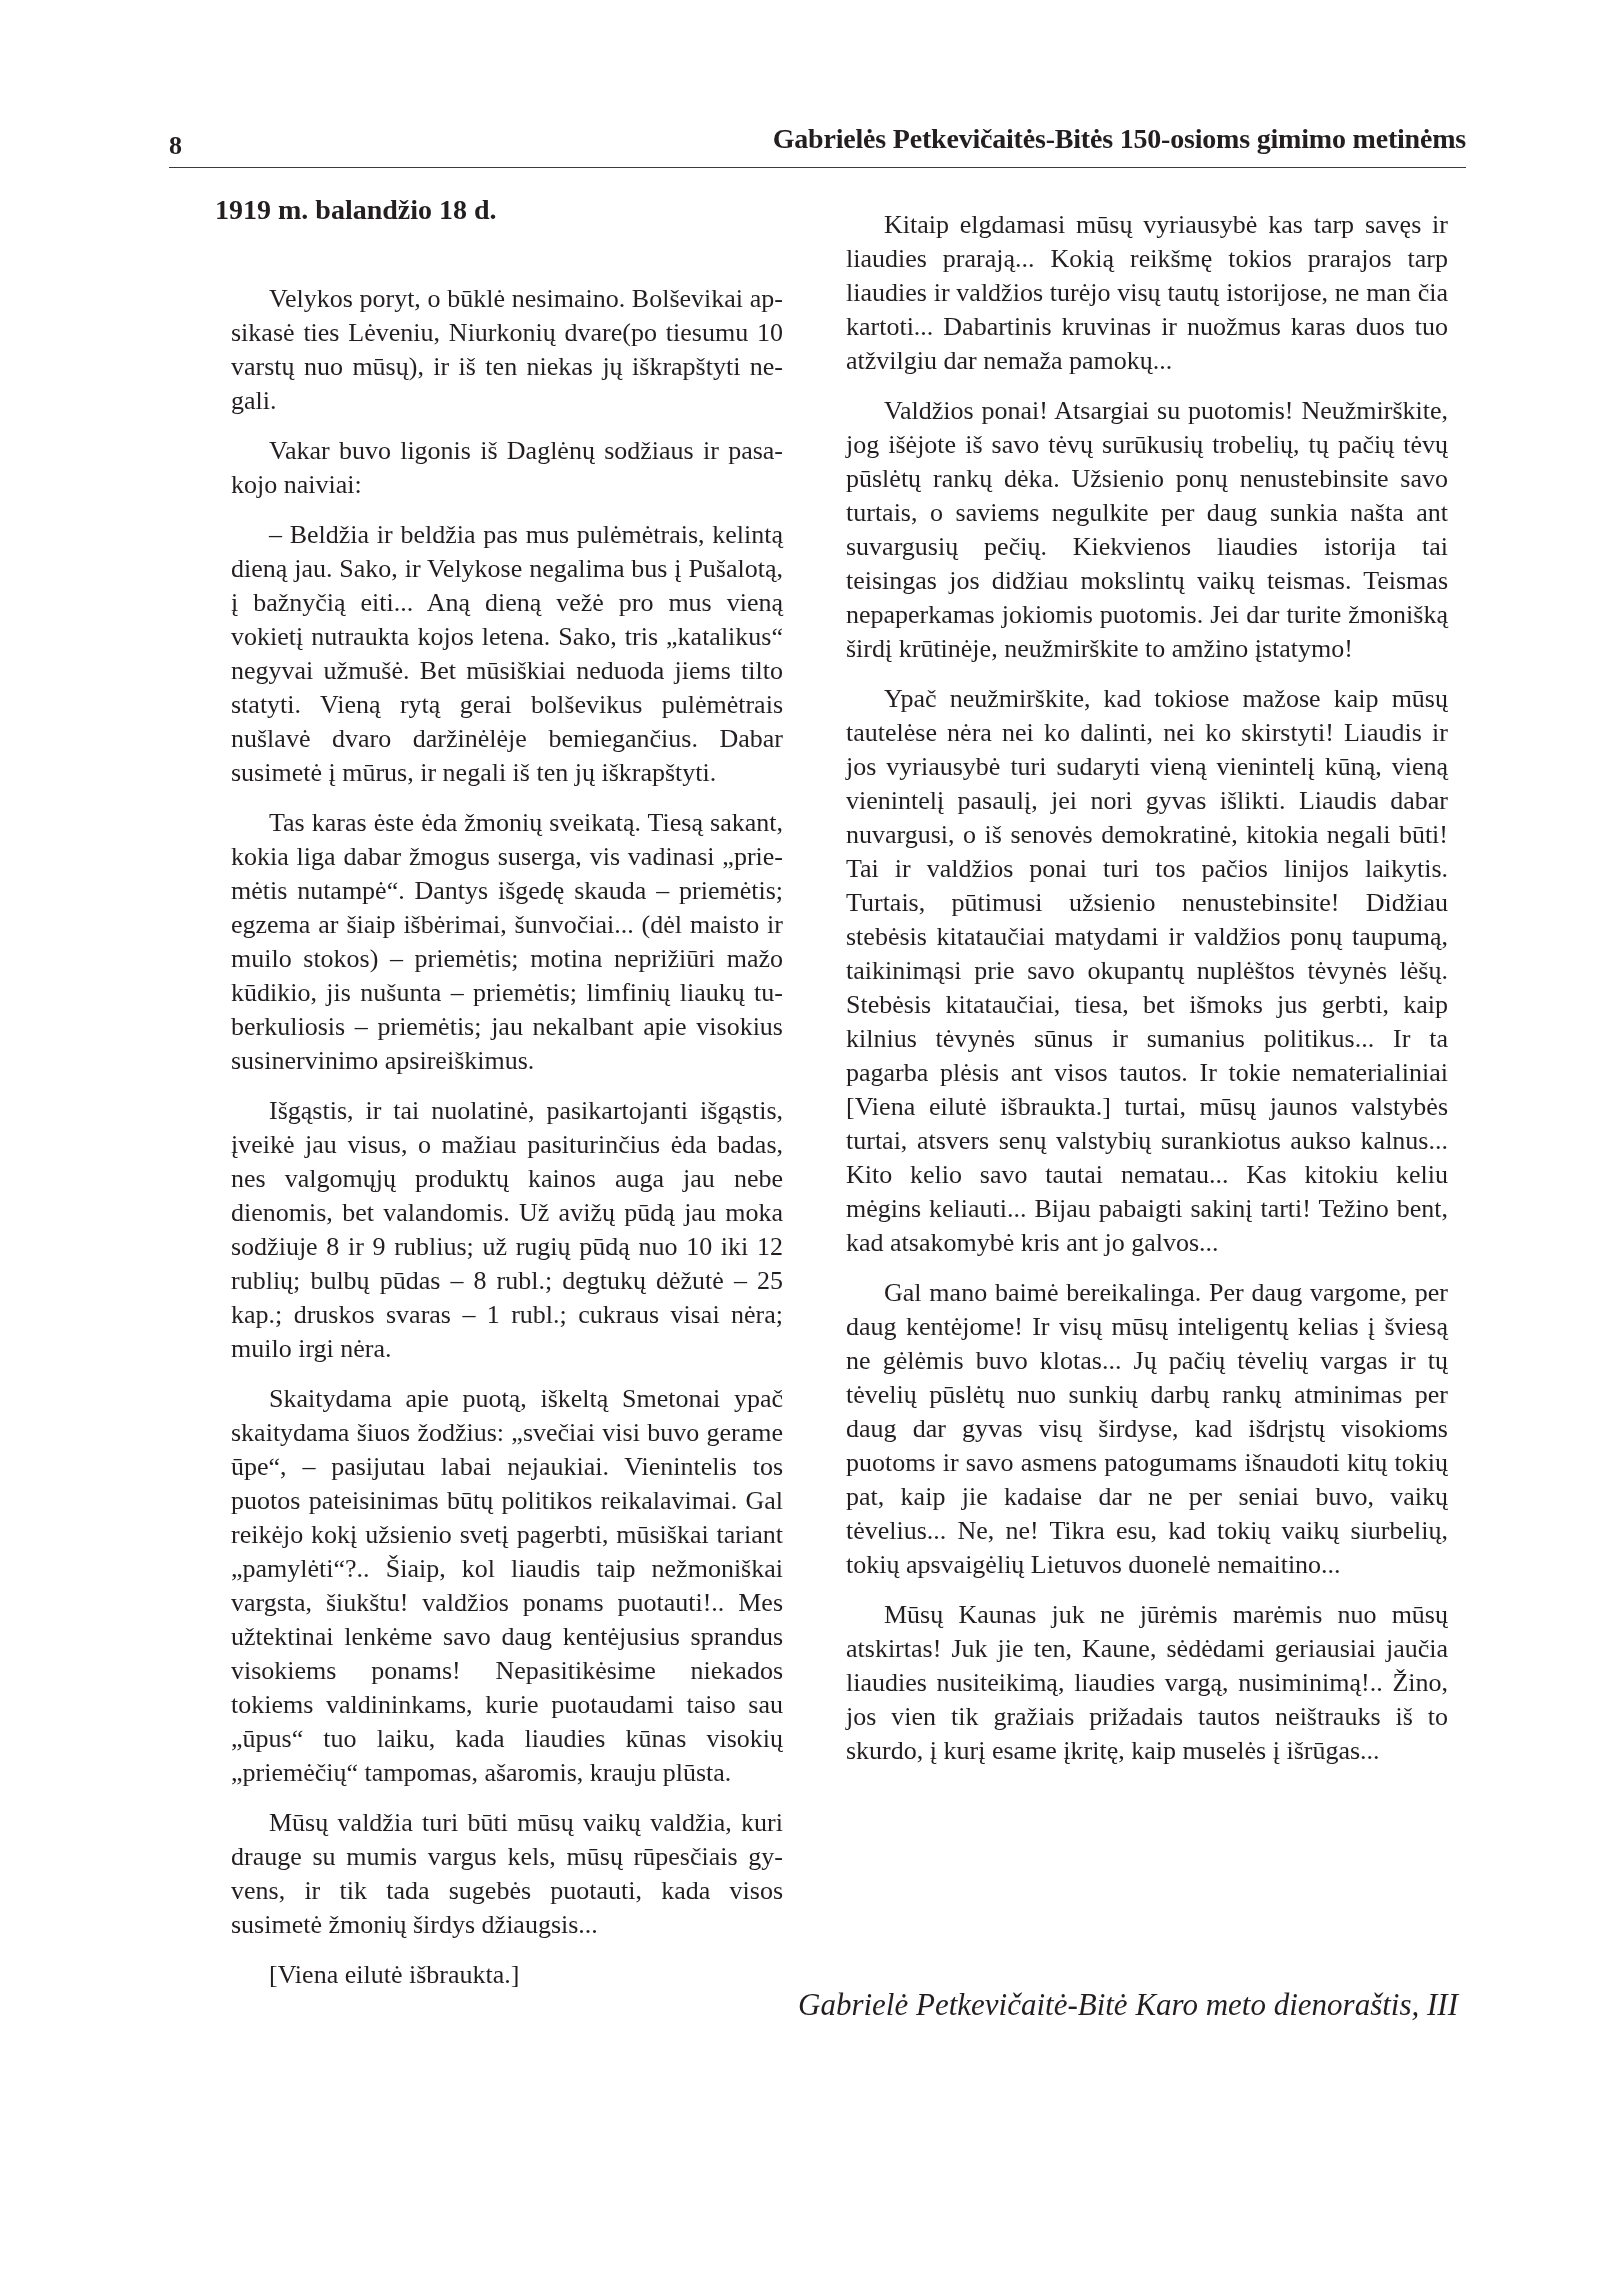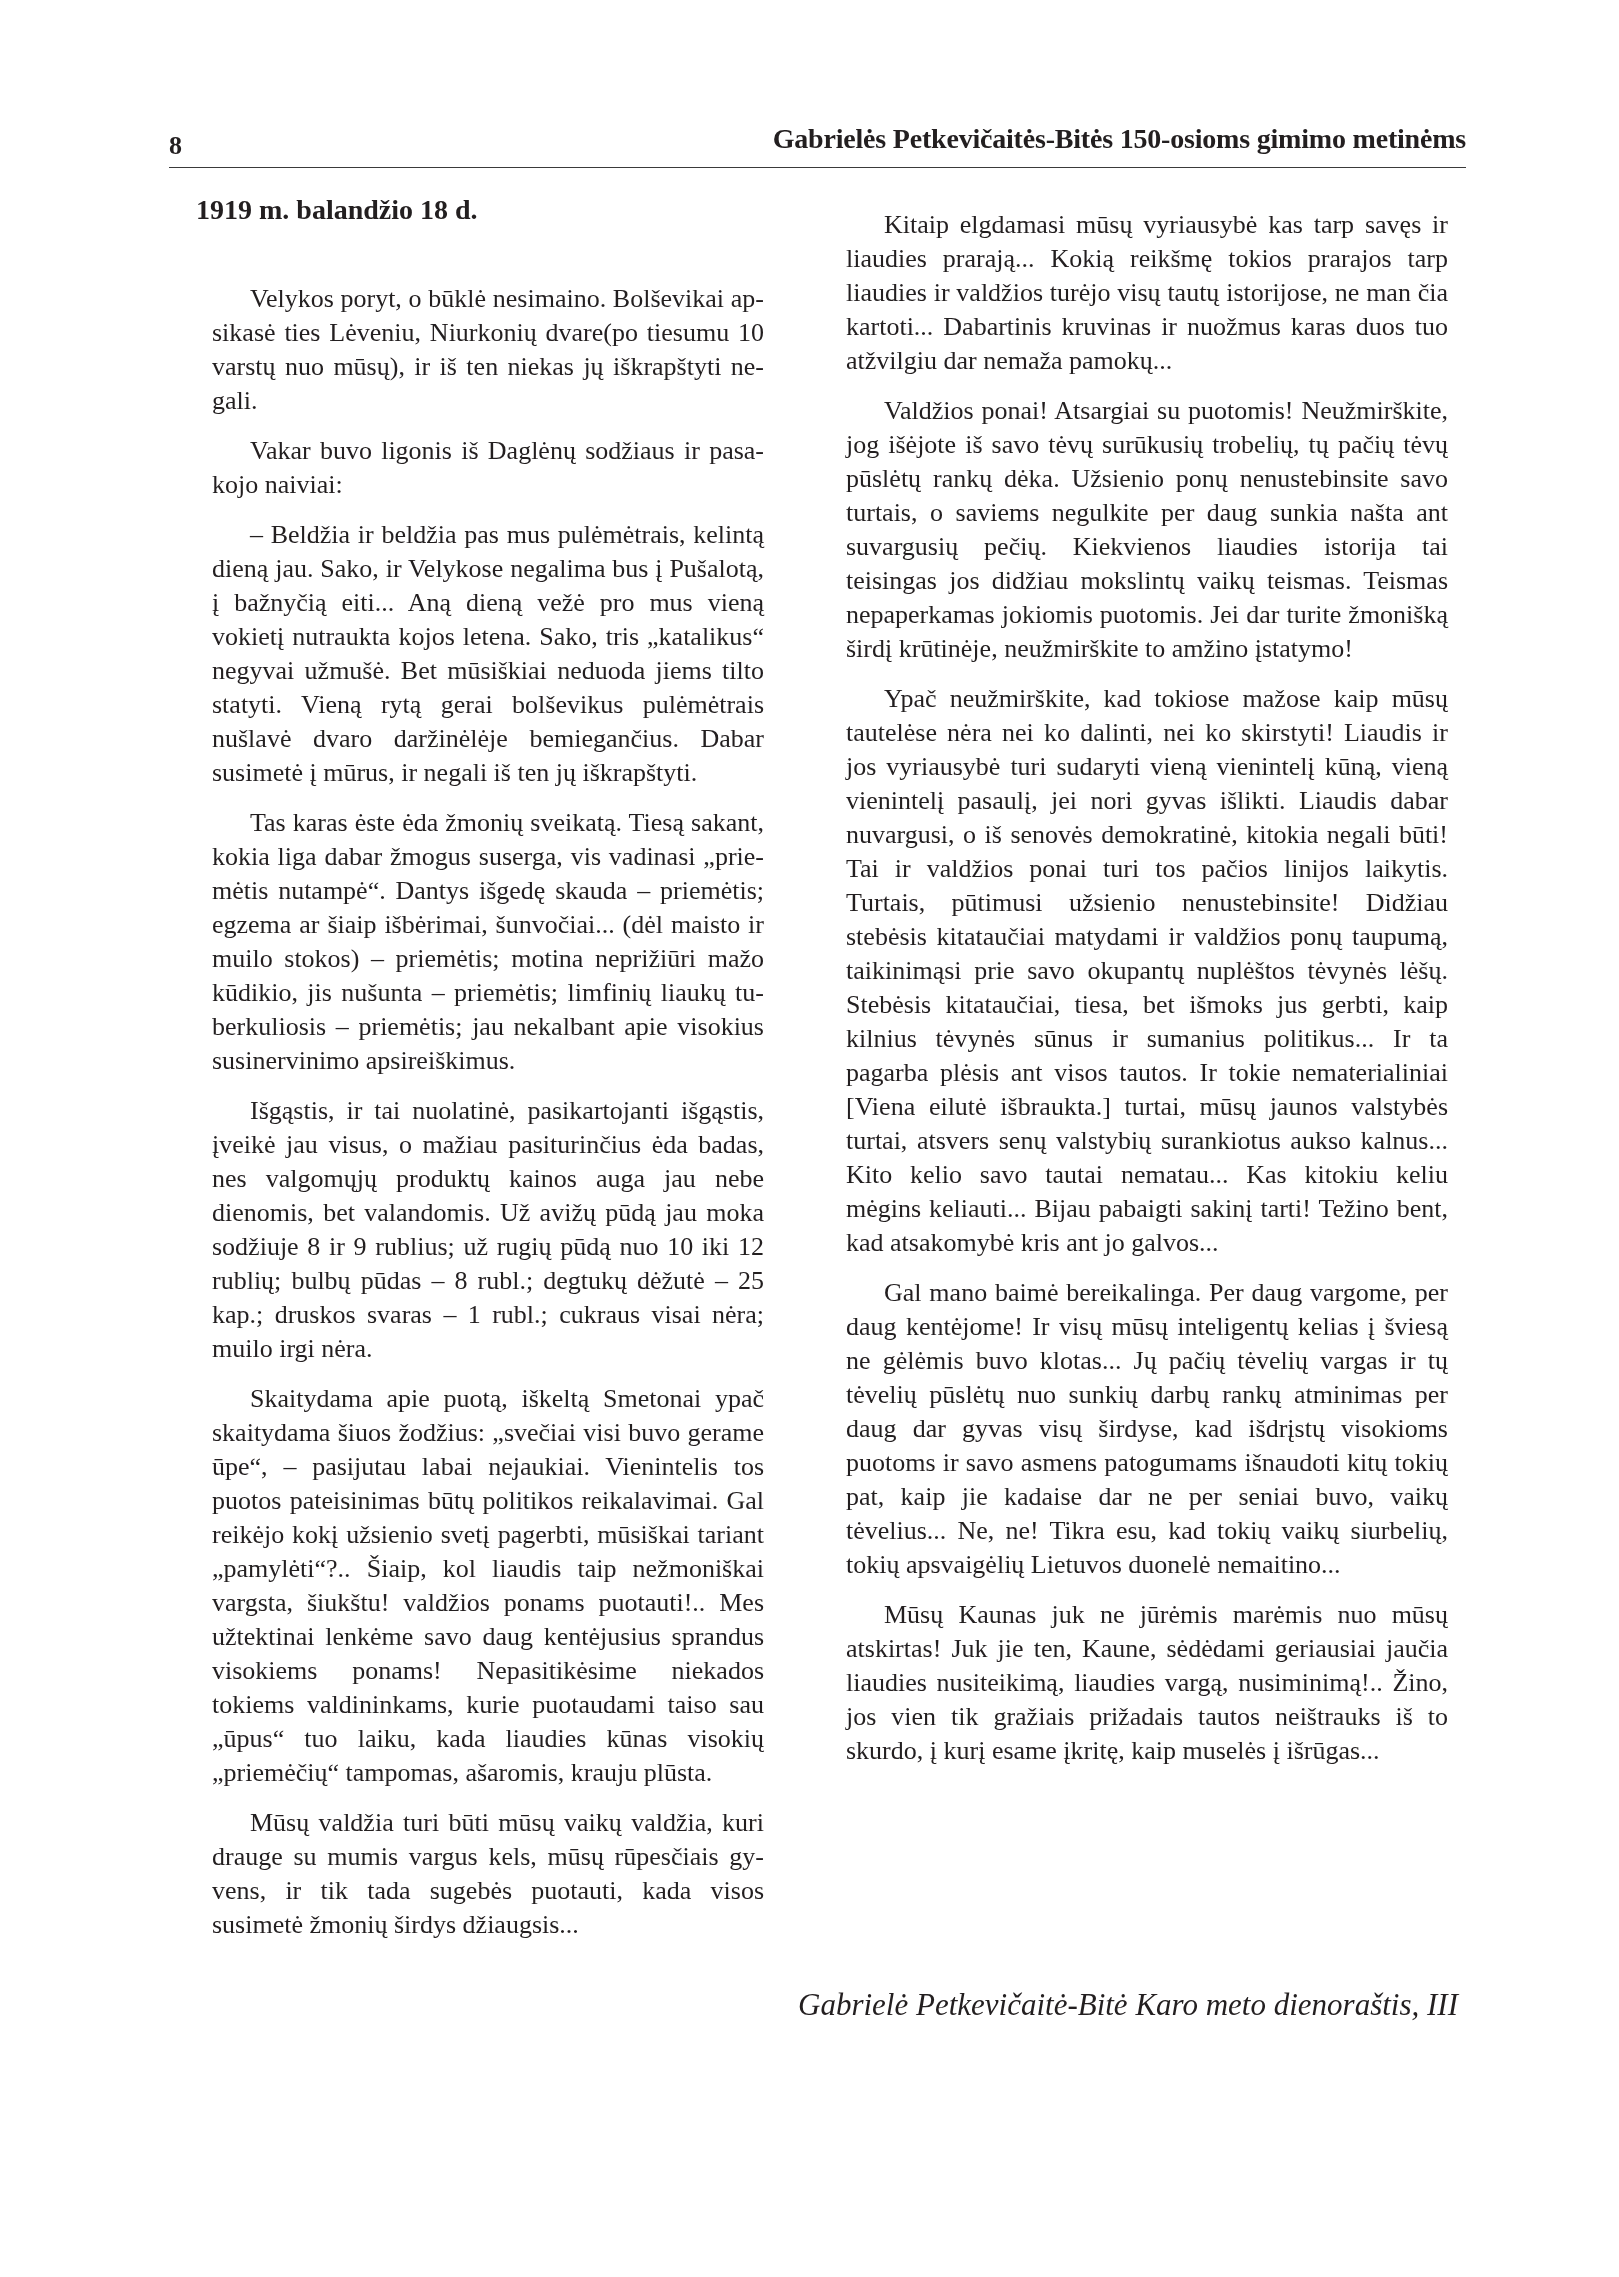--- a/index.html
+++ b/index.html
@@ -39,21 +39,21 @@
       letter-spacing: -0.2px;
       font-family: Liberation Serif, serif;
     }
     .column {
       position: absolute;
       top: 192px;
       font-size: 26px;
       line-height: 34px;
     }
     .col-left {
-      left: 196px;
+      left: 215px;
       width: 584px;
       font-family: Liberation Serif, serif;
     }
     .col-right {
       left: 830px;
       width: 634px;
     }
     .entry-date {
       font-size: 28px;
       font-weight: bold;
@@ -92,20 +92,21 @@
 
 <div class="column col-left">
   <h2 class="entry-date">1919 m. balandžio 18 d.</h2>
   <p class="para">Velykos poryt, o būklė nesimaino. Bolševikai ap­sikasė ties Lėveniu, Niurkonių dvare(po tiesumu 10 varstų nuo mūsų), ir iš ten niekas jų iškrapštyti ne­gali.</p>
   <p class="para">Vakar buvo ligonis iš Daglėnų sodžiaus ir pasa­kojo naiviai:</p>
   <p class="para">– Beldžia ir beldžia pas mus pulėmėtrais, kelintą dieną jau. Sako, ir Velykose negalima bus į Pušalotą, į bažnyčią eiti... Aną dieną vežė pro mus vieną vokietį nutraukta kojos letena. Sako, tris „katalikus“ negy­vai užmušė. Bet mūsiškiai neduoda jiems tilto statyti. Vieną rytą gerai bolševikus pulėmėtrais nušlavė dva­ro daržinėlėje bemiegančius. Dabar susimetė į mūrus, ir negali iš ten jų iškrapštyti.</p>
   <p class="para">Tas karas ėste ėda žmonių sveikatą. Tiesą sakant, kokia liga dabar žmogus suserga, vis vadinasi „prie­mėtis nutampė“. Dantys išgedę skauda – priemėtis; egzema ar šiaip išbėrimai, šunvočiai... (dėl maisto ir muilo stokos) – priemėtis; motina neprižiūri mažo kūdikio, jis nušunta – priemėtis; limfinių liaukų tu­berkuliosis – priemėtis; jau nekalbant apie visokius susinervinimo apsireiškimus.</p>
   <p class="para">Išgąstis, ir tai nuolatinė, pasikartojanti  išgąstis, įveikė jau visus, o mažiau pasiturinčius ėda badas, nes valgomųjų produktų kainos auga jau nebe dienomis, bet valandomis. Už avižų pūdą jau moka sodžiuje 8 ir 9 rublius; už rugių pūdą nuo 10 iki 12 rublių; bulbų pūdas – 8 rubl.; degtukų dėžutė – 25 kap.; druskos svaras – 1 rubl.; cukraus visai nėra; muilo irgi nėra.</p>
   <p class="para">Skaitydama apie puotą, iškeltą Smetonai ypač skaitydama šiuos žodžius: „svečiai visi buvo gera­me ūpe“, –  pasijutau labai nejaukiai. Vienintelis tos puotos pateisinimas būtų politikos reikalavimai. Gal reikėjo kokį užsienio svetį pagerbti, mūsiškai tariant „pamylėti“?.. Šiaip, kol liaudis taip nežmoniškai vargsta, šiukštu! valdžios ponams puotauti!.. Mes užtektinai lenkėme savo daug kentėjusius sprandus visokiems ponams! Nepasitikėsime niekados tokiems valdininkams, kurie puotaudami taiso sau „ūpus“ tuo laiku, kada liaudies kūnas visokių „priemėčių“ tam­pomas, ašaromis, krauju plūsta.</p>
   <p class="para">Mūsų valdžia turi būti mūsų vaikų valdžia, kuri drauge su mumis vargus kels, mūsų rūpesčiais gy­vens, ir tik tada sugebės puotauti, kada visos susimetė žmonių širdys džiaugsis...</p>
+  <p class="para">[Viena eilutė išbraukta.]</p>
 </div>
 
 <div class="column col-right">
   <p class="para">Kitaip elgdamasi mūsų vyriausybė kas tarp savęs ir liaudies prarają... Kokią reikšmę tokios prarajos tarp liaudies ir valdžios turėjo visų tautų istorijose, ne man čia kartoti... Dabartinis kruvinas ir nuožmus karas duos tuo atžvilgiu dar nemaža pamokų...</p>
   <p class="para">Valdžios ponai! Atsargiai su puotomis! Neuž­mirškite, jog išėjote iš savo tėvų surūkusių trobelių, tų pačių tėvų pūslėtų rankų dėka. Užsienio ponų nenu­stebinsite savo turtais, o saviems negulkite per daug sunkia našta ant suvargusių pečių. Kiekvienos liau­dies istorija tai teisingas jos didžiau mokslintų vaikų teismas. Teismas nepaperkamas jokiomis puotomis. Jei dar turite žmonišką širdį krūtinėje, neužmirškite to amžino įstatymo!</p>
   <p class="para">Ypač neužmirškite, kad tokiose mažose kaip mūsų tautelėse nėra nei ko dalinti, nei ko skirstyti! Liaudis ir jos vyriausybė turi sudaryti vieną vienintelį kūną, vieną vienintelį pasaulį, jei nori gyvas išlikti. Liau­dis dabar nuvargusi, o iš senovės demokratinė, kito­kia negali būti! Tai ir valdžios ponai turi tos pačios linijos laikytis. Turtais, pūtimusi užsienio nenuste­binsite! Didžiau stebėsis kitataučiai matydami ir val­džios ponų taupumą, taikinimąsi prie savo okupantų nuplėštos tėvynės lėšų. Stebėsis kitataučiai, tiesa, bet išmoks jus gerbti, kaip kilnius tėvynės sūnus ir suma­nius politikus... Ir ta pagarba plėsis ant visos tautos. Ir tokie nematerialiniai [Viena eilutė išbraukta.] turtai, mūsų jaunos valstybės turtai, atsvers senų valstybių surankiotus aukso kalnus... Kito kelio savo tautai ne­matau... Kas kitokiu keliu mėgins keliauti... Bijau pa­baigti sakinį tarti! Težino bent, kad atsakomybė kris ant jo galvos...</p>
   <p class="para">Gal mano baimė bereikalinga. Per daug vargome, per daug kentėjome! Ir visų mūsų inteligentų kelias į šviesą ne gėlėmis buvo klotas... Jų pačių tėvelių var­gas ir tų tėvelių pūslėtų nuo sunkių darbų rankų at­minimas per daug dar gyvas visų širdyse, kad išdrįs­tų visokioms puotoms ir savo asmens patogumams išnaudoti kitų tokių pat, kaip jie kadaise dar ne per seniai buvo, vaikų tėvelius... Ne, ne! Tikra esu, kad tokių vaikų siurbelių, tokių apsvaigėlių Lietuvos duo­nelė nemaitino...</p>
   <p class="para">Mūsų Kaunas juk ne jūrėmis marėmis nuo mūsų atskirtas! Juk jie ten, Kaune, sėdėdami geriausiai jau­čia liaudies nusiteikimą, liaudies vargą, nusiminimą!.. Žino, jos vien tik gražiais prižadais tautos neištrauks iš to skurdo, į kurį esame įkritę, kaip muselės į iš­rūgas...</p>
 </div>
 

